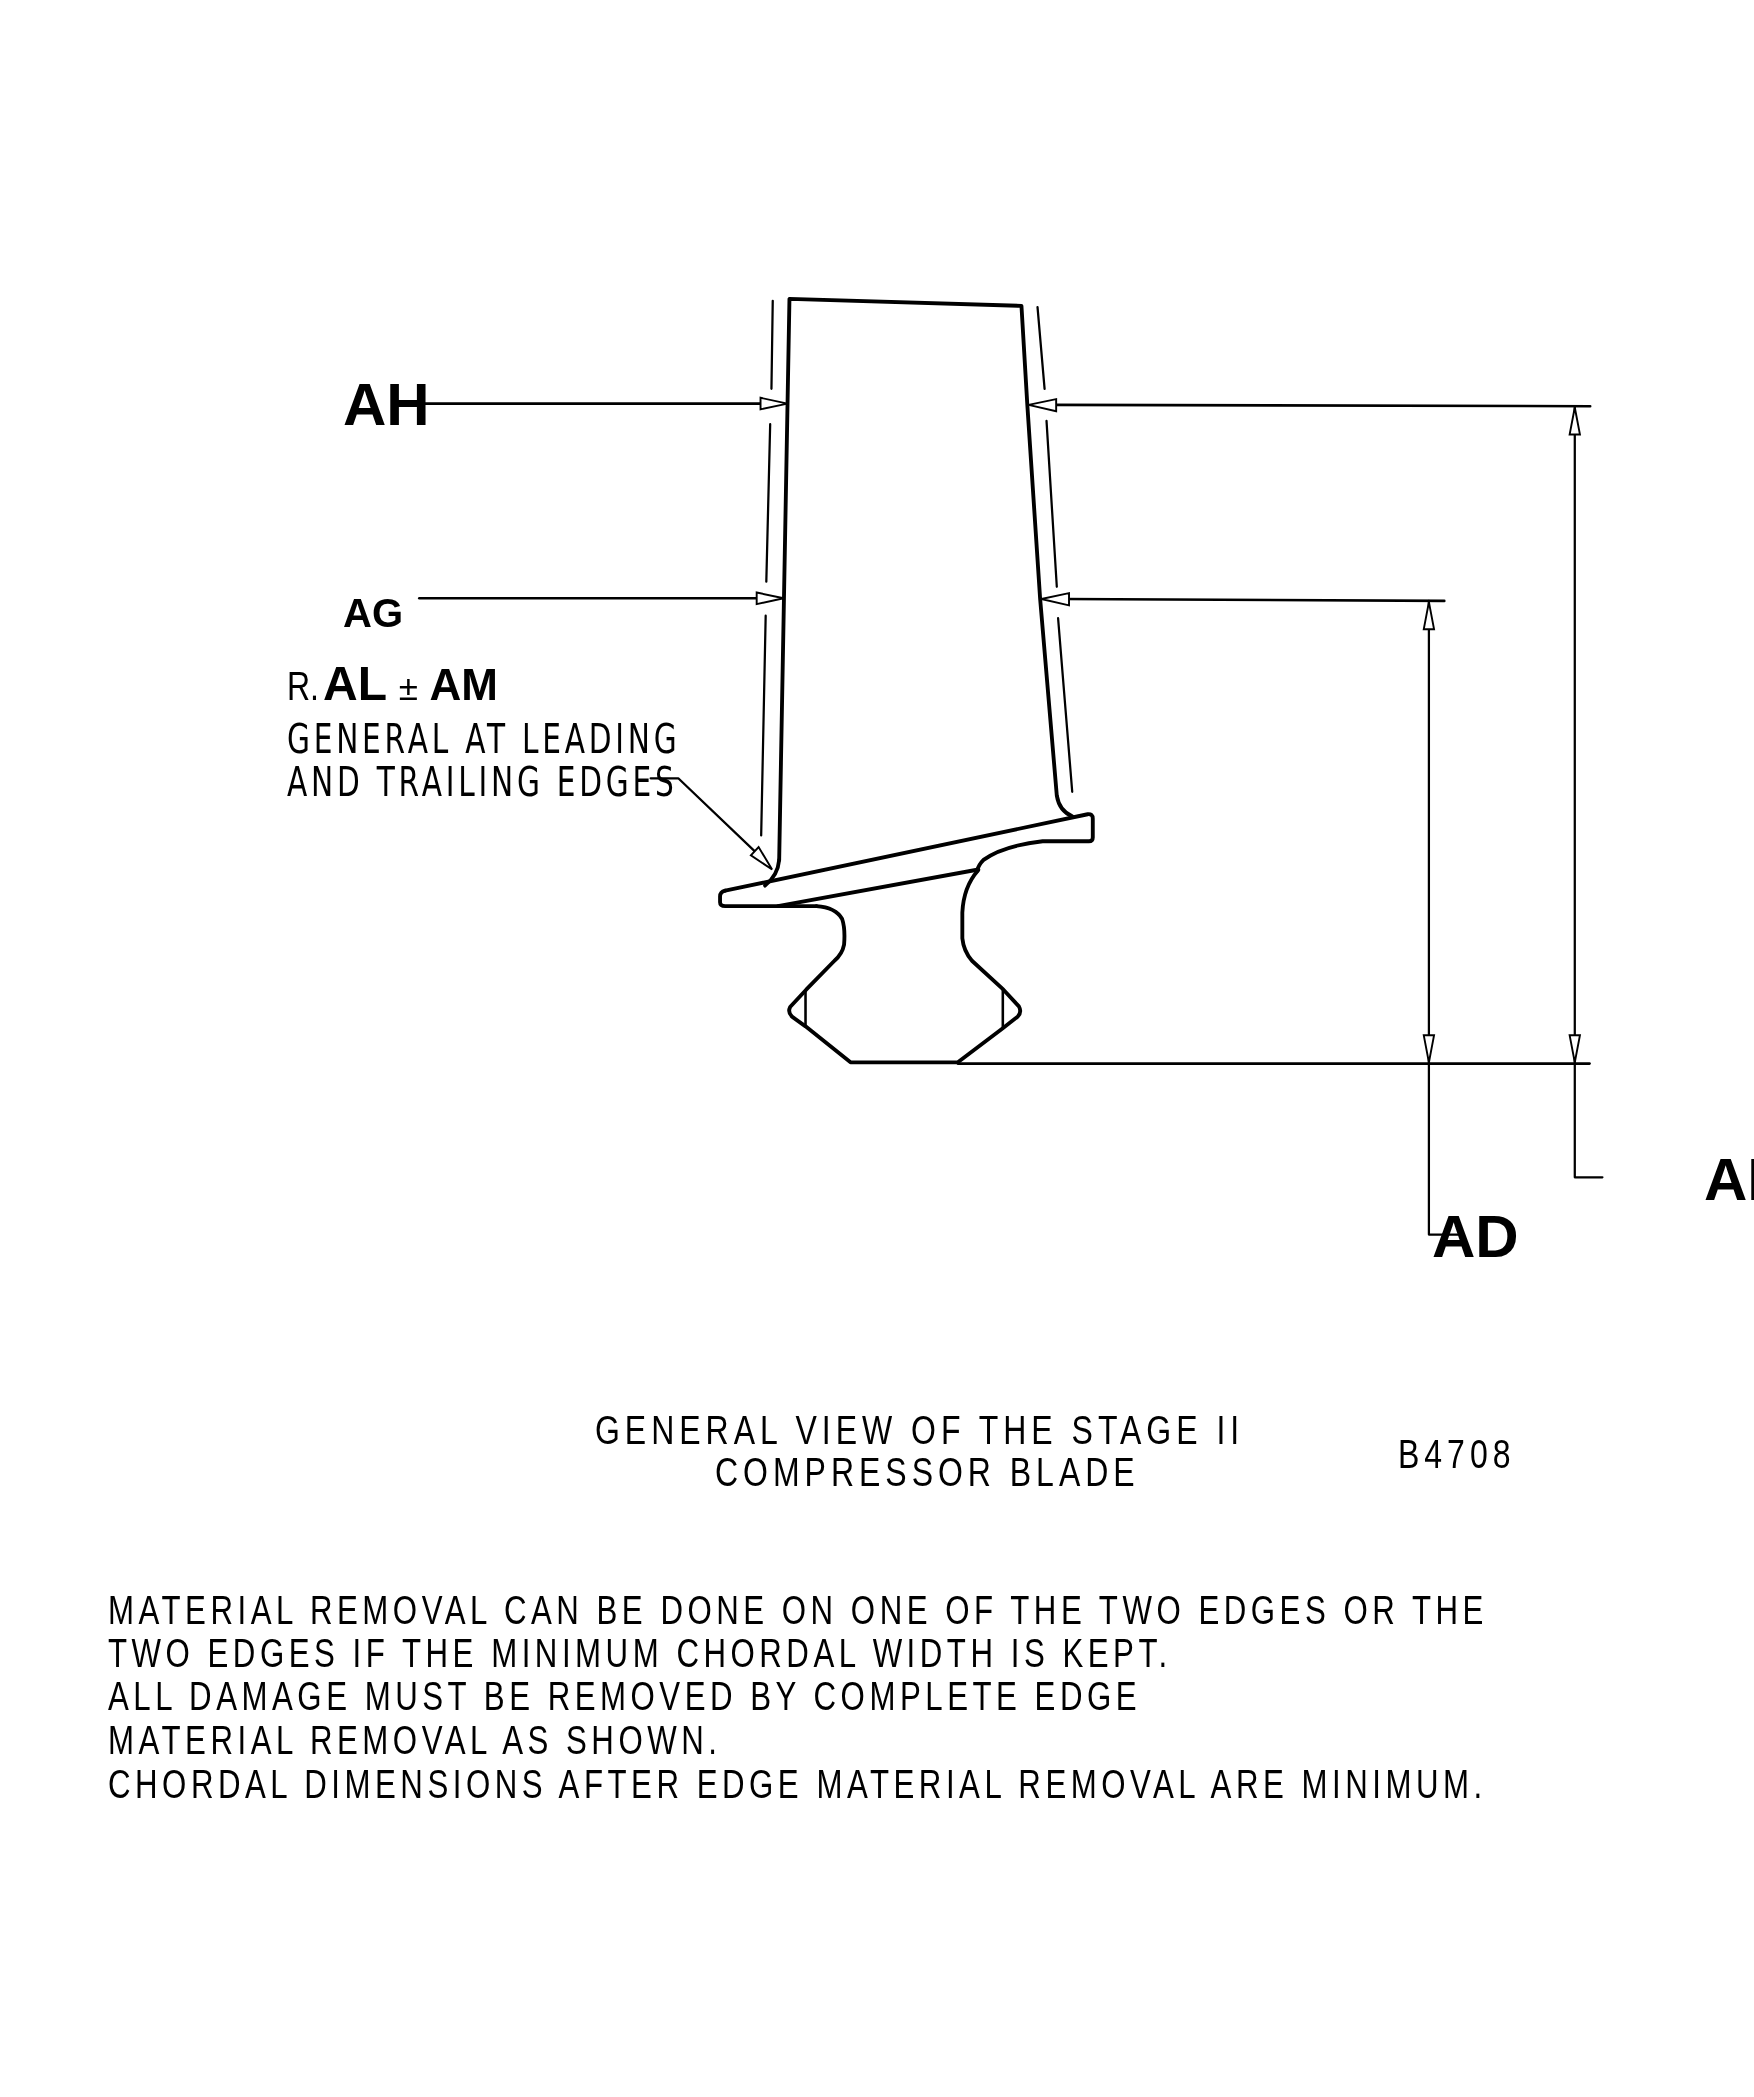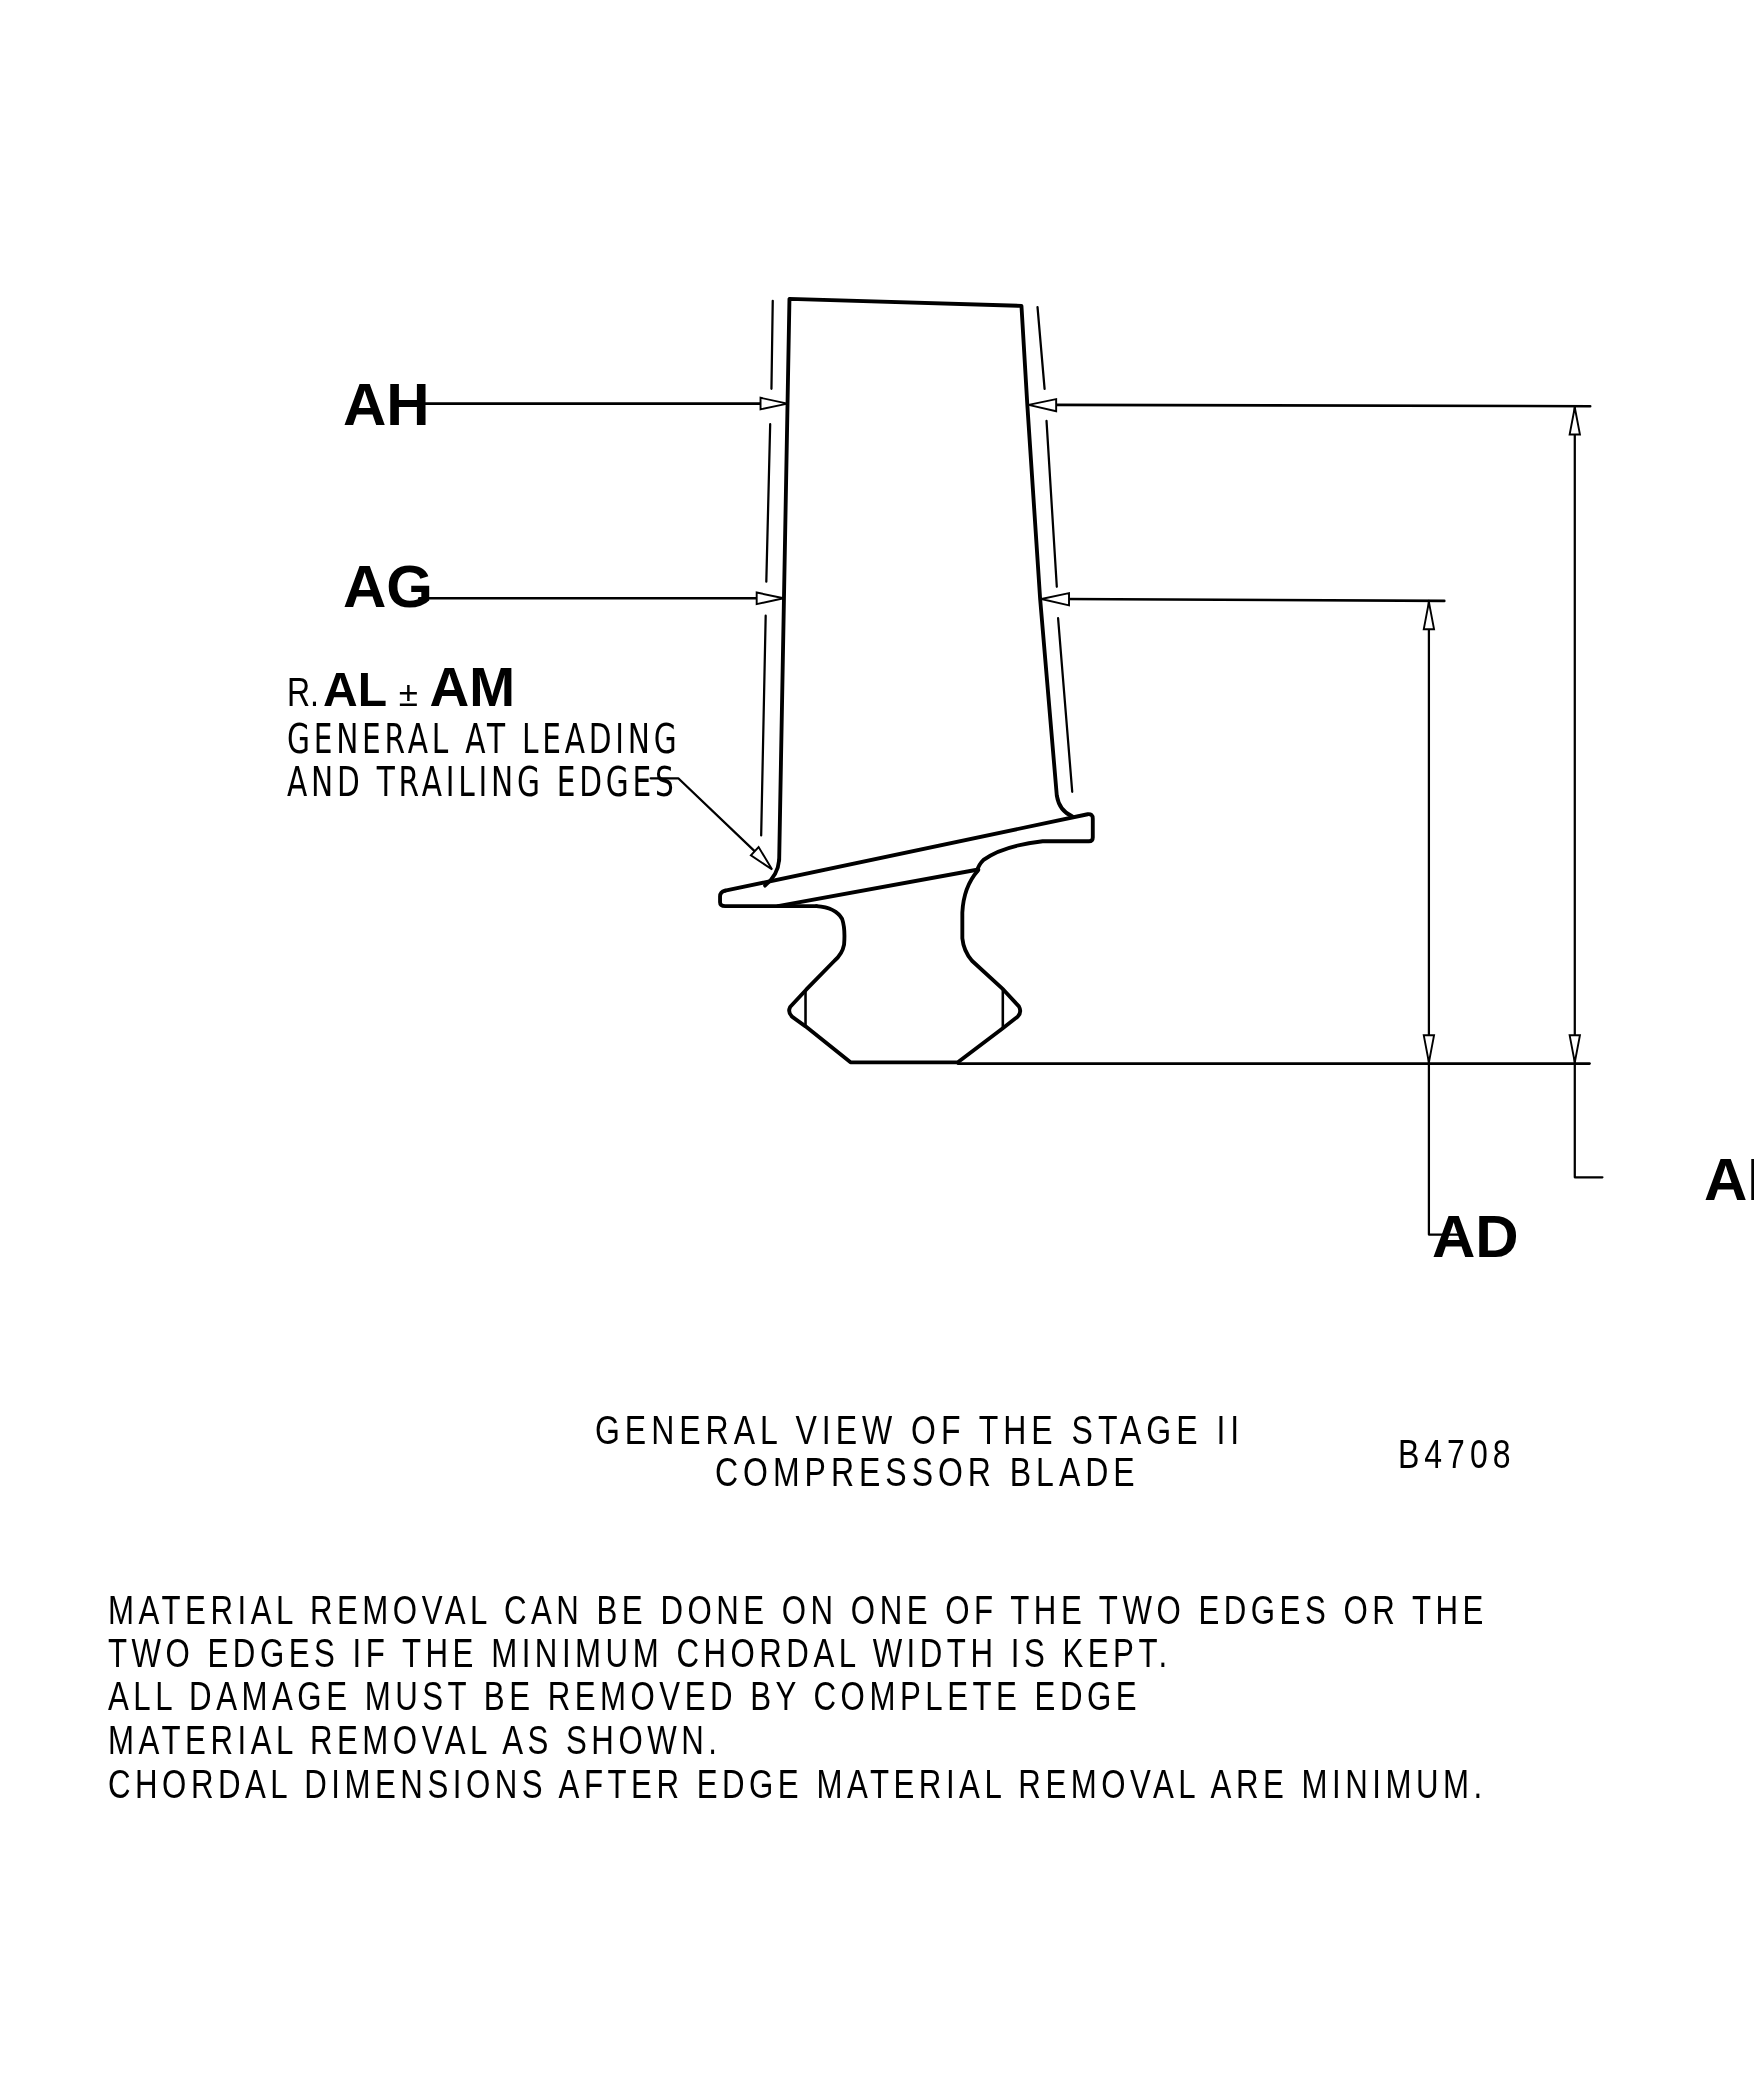--- a/index.html
+++ b/index.html
@@ -74,26 +74,26 @@
       <path d="M 2450 1653 L 2442 1611 L 2458 1611 Z" fill="#fff"></path>
 
       <path d="M 2223 937 L 2215 979 L 2231 979 Z" fill="#fff"></path>
       <path d="M 2223 1653 L 2215 1611 L 2231 1611 Z" fill="#fff"></path>
 
       <path d="M 1201 1353 L 1168 1331 L 1180 1318 Z" fill="#fff"></path>
     </g>
   </svg>
 
   <div class="lbl big" style="left:343px; top:375px; font-size:60px;">AH</div>
-  <div class="lbl big" style="left:343px; top:557px; font-size:60px;">AG</div>
+  <div class="lbl big" style="left:343px; top:593px; font-size:40px;">AG</div>
   <div class="lbl big" style="left:1704px; top:1150px; font-size:60px;">AE</div>
   <div class="lbl big" style="left:1432px; top:1207px; font-size:60px;">AD</div>
 
   <div class="lbl" style="left:287px; top:660px; font-family:'Liberation Sans', sans-serif;">
-    <span style="font-size:40px; display:inline-block; transform:scaleX(0.8); transform-origin:0 100%; margin-right:-3.9px;">R.</span><span style="font-size:48px; font-weight:bold;">AL</span><span style="font-size:35px; margin:0 11.6px;">±</span><span style="font-size:55px; font-weight:bold;">AM</span>
+    <span style="font-size:40px; display:inline-block; transform:scaleX(0.8); transform-origin:0 100%; margin-right:-3.9px;">R.</span><span style="font-size:48px; font-weight:bold;">AL</span><span style="font-size:35px; margin:0 11.6px;">±</span><span style="font-size:44px; font-weight:bold;">AM</span>
   </div>
   <div class="lbl thin" style="left:287px; top:719px;">GENERAL AT LEADING</div>
   <div class="lbl thin" style="left:287px; top:762px;">AND TRAILING EDGES</div>
 
   <div class="lbl title" style="left:595px; top:1410px;">GENERAL VIEW OF THE STAGE II</div>
   <div class="lbl title" style="left:715px; top:1452px;">COMPRESSOR BLADE</div>
   <div class="lbl title" style="left:1398px; top:1434px;">B4708</div>
 
   <div class="lbl note" style="left:108px; top:1590px;">MATERIAL REMOVAL CAN BE DONE ON ONE OF THE TWO EDGES OR THE</div>
   <div class="lbl note" style="left:108px; top:1633px;">TWO EDGES IF THE MINIMUM CHORDAL WIDTH IS KEPT.</div>

